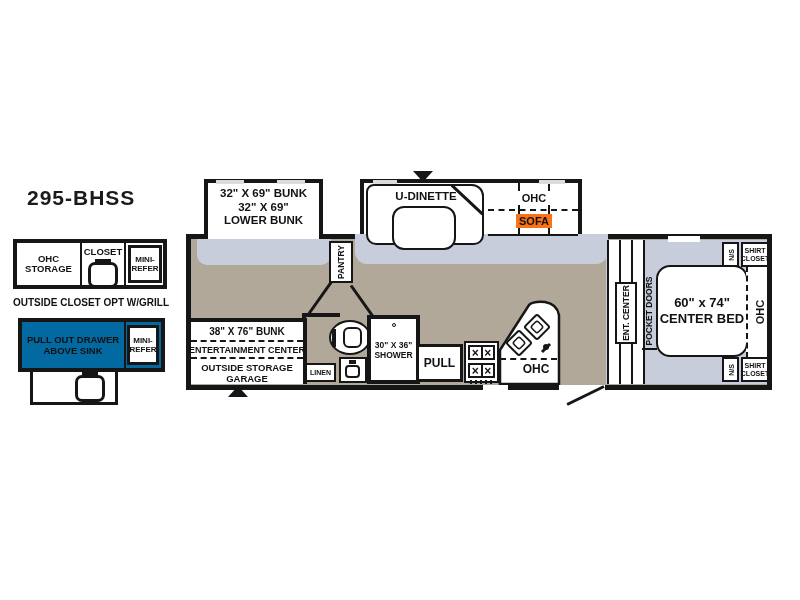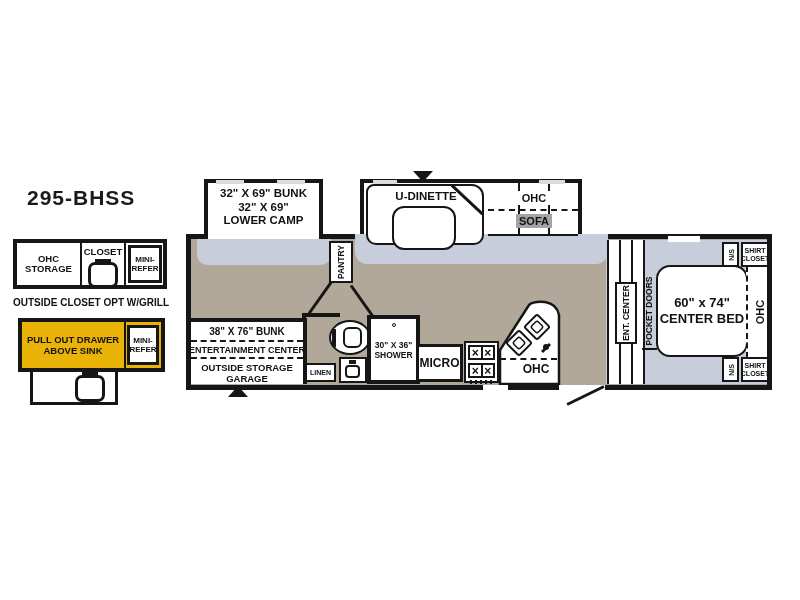--- a/index.html
+++ b/index.html
@@ -47,53 +47,53 @@
     <div class="abs wall" style="left:107px;top:0;width:2px;height:42px;"></div>
     <div class="abs wbox ctr b" style="left:111px;top:2px;width:34px;height:38px;border-width:3px;">
       <span style="font-size:8px;line-height:9px;">MINI-REFER</span>
     </div>
   </div>
   <div class="abs ctr b" style="left:5px;top:295px;width:172px;height:14px;font-size:10px;">OUTSIDE CLOSET OPT W/GRILL</div>
 
   <div class="abs wbox" style="left:30px;top:348px;width:88px;height:57px;border-width:3px;">
     <div class="grill" style="left:42px;top:24px;width:30px;height:27px;"></div>
   </div>
-  <div class="abs" style="left:18px;top:318px;width:147px;height:54px;background:#eab308;border:4px solid var(--wall);">
+  <div class="abs" style="left:18px;top:318px;width:147px;height:54px;background:#0369a1;border:4px solid var(--wall);">
     <div class="abs ctr b" style="left:2px;top:0;width:98px;height:46px;font-size:9.5px;line-height:11px;">PULL OUT DRAWER ABOVE SINK</div>
     <div class="abs wall" style="left:102px;top:0;width:2px;height:46px;"></div>
     <div class="abs wbox ctr b" style="left:105px;top:3px;width:32px;height:40px;border-width:3px;">
       <span style="font-size:8px;line-height:9px;">MINI-REFER</span>
     </div>
   </div>
 
   <div class="abs" style="left:186px;top:234px;width:586px;height:156px;background:var(--floor-main);border:5px solid var(--wall);"></div>
 
   <div class="abs" style="left:606px;top:240px;width:161px;height:144px;background:var(--floor-slide);"></div>
 
   <div class="abs" style="left:204px;top:179px;width:119px;height:61px;background:#fff;border:4px solid var(--wall);border-bottom:1.5px solid var(--wall);">
     <div class="abs b" style="left:0;top:4px;width:111px;text-align:center;font-size:11.5px;line-height:13.5px;">
       <div>32" X 69" BUNK</div>
       <div>32" X 69"</div>
-      <div>LOWER CAMP</div>
+      <div>LOWER BUNK</div>
     </div>
   </div>
   <div class="abs" style="left:216px;top:180px;width:28px;height:4px;background:var(--window);"></div>
   <div class="abs" style="left:277px;top:180px;width:28px;height:4px;background:var(--window);"></div>
 
   <div class="abs" style="left:360px;top:179px;width:222px;height:57px;background:#fff;border:4px solid var(--wall);border-bottom:none;"></div>
 
   <div class="abs" style="left:197px;top:239px;width:134px;height:26px;background:var(--floor-slide);border-radius:0 0 10px 10px;"></div>
   <div class="abs" style="left:355px;top:234px;width:253px;height:30px;background:var(--floor-slide);border-radius:0 0 12px 12px;"></div>
 
   <div class="abs" style="left:488px;top:183px;width:90px;height:53px;background:#fff;border-bottom:2px solid var(--wall);">
     <div class="abs wall" style="left:30px;top:0;width:2px;height:51px;"></div>
     <div class="abs wall" style="left:60px;top:0;width:2px;height:51px;"></div>
     <div class="abs dashline" style="left:0;top:26px;width:90px;height:0;"></div>
     <div class="abs ctr b" style="left:28px;top:8px;width:36px;height:14px;font-size:11px;background:#fff;">OHC</div>
-    <div class="abs ctr b" style="left:28px;top:31px;width:36px;height:14px;font-size:11px;background:#a3a3a3;">SOFA</div>
+    <div class="abs ctr b" style="left:28px;top:31px;width:36px;height:14px;font-size:11px;background:#f97316;">SOFA</div>
   </div>
 
   <div class="abs" style="left:366px;top:184px;width:118px;height:61px;background:#fff;border:2.5px solid var(--wall);border-radius:8px 12px 10px 10px;"></div>
   <div class="abs wall" style="left:452px;top:184px;width:42px;height:2.5px;transform:rotate(43deg);transform-origin:0 50%;"></div>
   <div class="abs" style="left:392px;top:206px;width:64px;height:44px;background:#fff;border:2.5px solid var(--wall);border-radius:12px;"></div>
   <div class="abs ctr b" style="left:378px;top:189px;width:96px;height:14px;font-size:11.5px;white-space:nowrap;">U-DINETTE</div>
 
   <div class="abs" style="left:373px;top:180px;width:24px;height:4px;background:var(--window);"></div>
   <div class="abs" style="left:539px;top:180px;width:26px;height:4px;background:var(--window);"></div>
   <div class="abs tri-down" style="left:413px;top:171px;"></div>
@@ -124,21 +124,21 @@
   </div>
 
   <div class="abs" style="left:191px;top:318px;width:116px;height:66px;background:#fff;border-right:4px solid var(--wall);border-top:4px solid var(--wall);">
     <div class="ctr b" style="height:18px;font-size:10px;">38" X 76" BUNK</div>
     <div class="ctr b" style="height:15px;font-size:9px;border-top:2px dashed var(--wall);border-bottom:2px dashed var(--wall);white-space:nowrap;">ENTERTAINMENT CENTER</div>
     <div class="ctr b" style="height:27px;font-size:9.5px;line-height:11px;">OUTSIDE STORAGE GARAGE</div>
   </div>
   <div class="abs tri-up" style="left:228px;top:386px;"></div>
 
   <div class="abs ctr b" style="left:416px;top:344px;width:47px;height:38px;background:#fff;border:3px solid var(--wall);">
-    <span style="font-size:12px;">MICRO</span>
+    <span style="font-size:12px;">PULL</span>
   </div>
   <div class="abs" style="left:464px;top:341px;width:35px;height:42px;background:#fff;border:2px solid var(--wall);">
     <div class="burnergrid abs" style="left:2px;top:2px;width:27px;height:15px;">
       <span>×</span>
         <span>×</span>
     </div>
     <div class="burnergrid abs" style="left:2px;top:20px;width:27px;height:15px;">
       <span>×</span>
         <span>×</span>
     </div>

